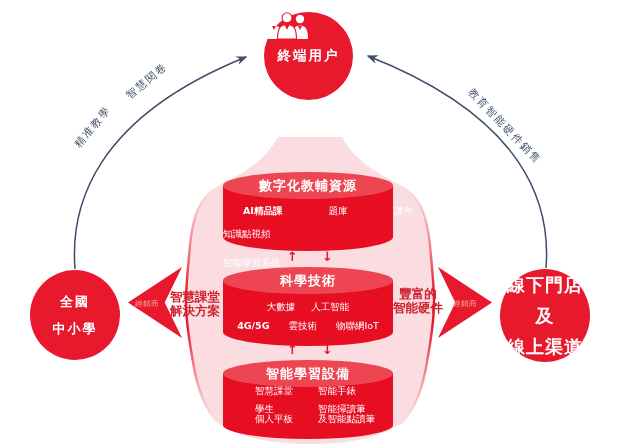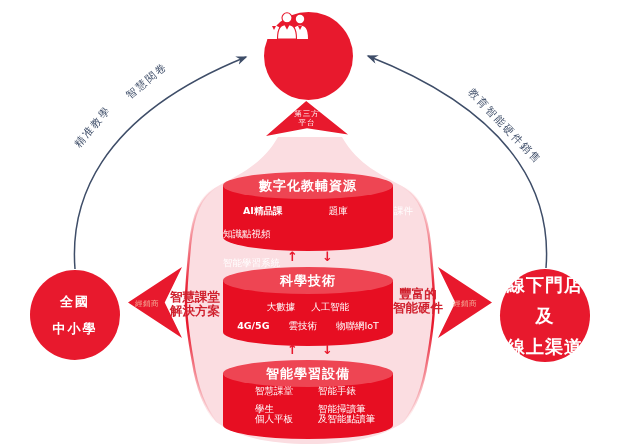--- a/index.html
+++ b/index.html
@@ -156,28 +156,23 @@
       <circle cx="10" cy="7" r="4.2" fill="#ffffff"></circle>
       <path d="M2,27 C2,16.5 5,13.5 10,13.5 C15,13.5 18,16.5 18,27 Z" fill="#ffffff"></path>
       <path d="M8,14 L10,18 L12,14 Z" fill="#e8192d"></path>
       <circle cx="36" cy="7" r="4.2" fill="#ffffff"></circle>
       <path d="M28,27 C28,16.5 31,13.5 36,13.5 C41,13.5 44,16.5 44,27 Z" fill="#ffffff"></path>
       <path d="M34,14 L36,18 L38,14 Z" fill="#e8192d"></path>
       <circle cx="23" cy="5.8" r="5" fill="#ffffff" stroke="#e8192d" stroke-width="1.1"></circle>
       <path d="M13.5,27 C13.5,15.5 17,12.4 23,12.4 C29,12.4 32.5,15.5 32.5,27 Z" fill="#ffffff" stroke="#e8192d" stroke-width="1.1"></path>
       <path d="M20.5,13 L23,17.8 L25.5,13 Z" fill="#e8192d"></path>
     </svg>
-  </div>
-
-  <div class="abs" id="third-party-arrow">
-    <div class="txt">
-      <div>第三方</div>
-      <div>平台</div>
-    </div>
-  </div>
+    <div class="label">終端用户</div>
+  </div>
+
 
   <div class="cylinder" id="cyl1">
     <div class="cyl-body"></div>
     <div class="cyl-cap">
       <span class="cyl-title">數字化教輔資源</span>
     </div>
     <div class="cyl-items row-between r1" style="top:33px;">
       <span class="bold">AI精品課</span>
       <span>題庫</span>
       <span>課件</span>

